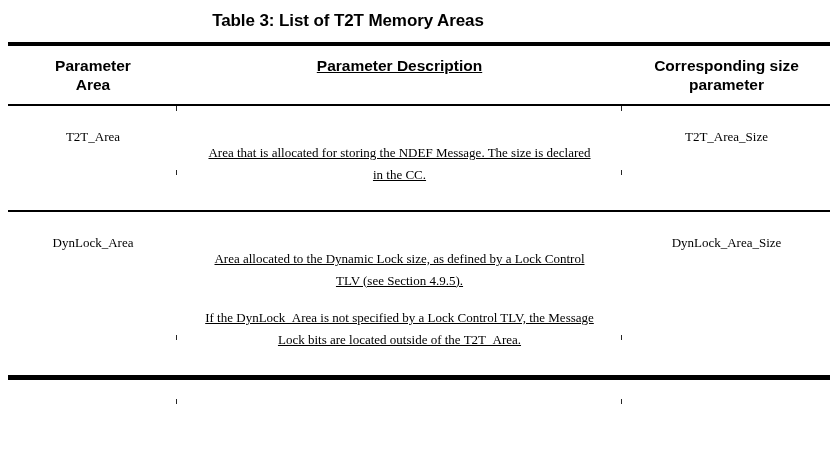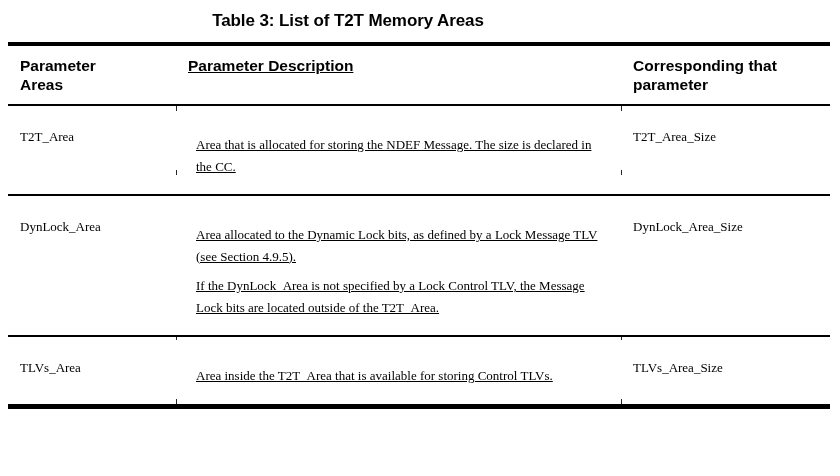--- a/index.html
+++ b/index.html
@@ -78,21 +78,21 @@
     height: 5px;
     background: #000000;
     width: 822px;
     font-size: 0;
     line-height: 0;
   }
 
   table.memtable th,
   table.memtable td {
     vertical-align: top;
-    text-align: left;
+    text-align: center;
     padding: 0;
     border: 0;
   }
 
   
   table.memtable thead th {
     font-family: "Liberation Sans", "DejaVu Sans", sans-serif;
     font-weight: bold;
     font-size: 15.5px;
     line-height: 19px;
@@ -118,21 +118,21 @@
 
   
   .colrule {
     position: absolute;
     width: 1px;
     background: #000000;
     opacity: 0.85;
   }
 
   .desc-p {
-    margin: 8px;
+    margin: 16px;
   }
 </style>
 </head>
 <body>
 
 <div class="page-top-bleed"></div>
 
 <div class="table-caption">Table 3: List of T2T Memory Areas</div>
 
 <div class="table-wrap">
@@ -142,58 +142,51 @@
   <table class="memtable">
     <colgroup>
       <col class="c1">
         <col class="c2">
         <col class="c3">
     </colgroup>
     <thead>
       <tr>
         <th class="cell-pad-1">
           <span>Parameter</span><br>
-          <span>Areas</span>
+          <span>Area</span>
         </th>
         <th class="cell-pad-2">
           <span>Parameter Description</span>
         </th>
         <th class="cell-pad-3">
-          <span>Corresponding that</span><br>
+          <span>Corresponding size</span><br>
           <span>parameter</span>
         </th>
       </tr>
     </thead>
     <tbody>
 
       <tr>
         <td class="cell-pad-1">T2T_Area</td>
         <td class="cell-pad-2">
           <p class="desc-p">Area that is allocated for storing the NDEF Message. The size is declared in the CC.</p>
         </td>
         <td class="cell-pad-3">T2T_Area_Size</td>
       </tr>
 
       <tr>
         <td class="cell-pad-1">DynLock_Area</td>
         <td class="cell-pad-2">
-          <p class="desc-p">Area allocated to the Dynamic Lock bits, as defined by a Lock Message TLV (see Section 4.9.5).</p>
+          <p class="desc-p">Area allocated to the Dynamic Lock size, as defined by a Lock Control TLV (see Section 4.9.5).</p>
           <p class="desc-p">If the DynLock_Area is not specified by a Lock Control TLV, the Message Lock bits are located outside of the T2T_Area.</p>
         </td>
         <td class="cell-pad-3">DynLock_Area_Size</td>
       </tr>
 
 
-      <tr>
-        <td class="cell-pad-1">TLVs_Area</td>
-        <td class="cell-pad-2">
-          <p class="desc-p">Area inside the T2T_Area that is available for storing Control TLVs.</p>
-        </td>
-        <td class="cell-pad-3">TLVs_Area_Size</td>
-      </tr>
 
     </tbody>
   </table>
 
   <div class="rule-bottom"></div>
 
   <div class="colrule" style="left:168px; top:64px;  height:5px;"></div>
   <div class="colrule" style="left:168px; top:128px; height:5px;"></div>
   <div class="colrule" style="left:168px; top:293px; height:5px;"></div>
   <div class="colrule" style="left:168px; top:357px; height:5px;"></div>

